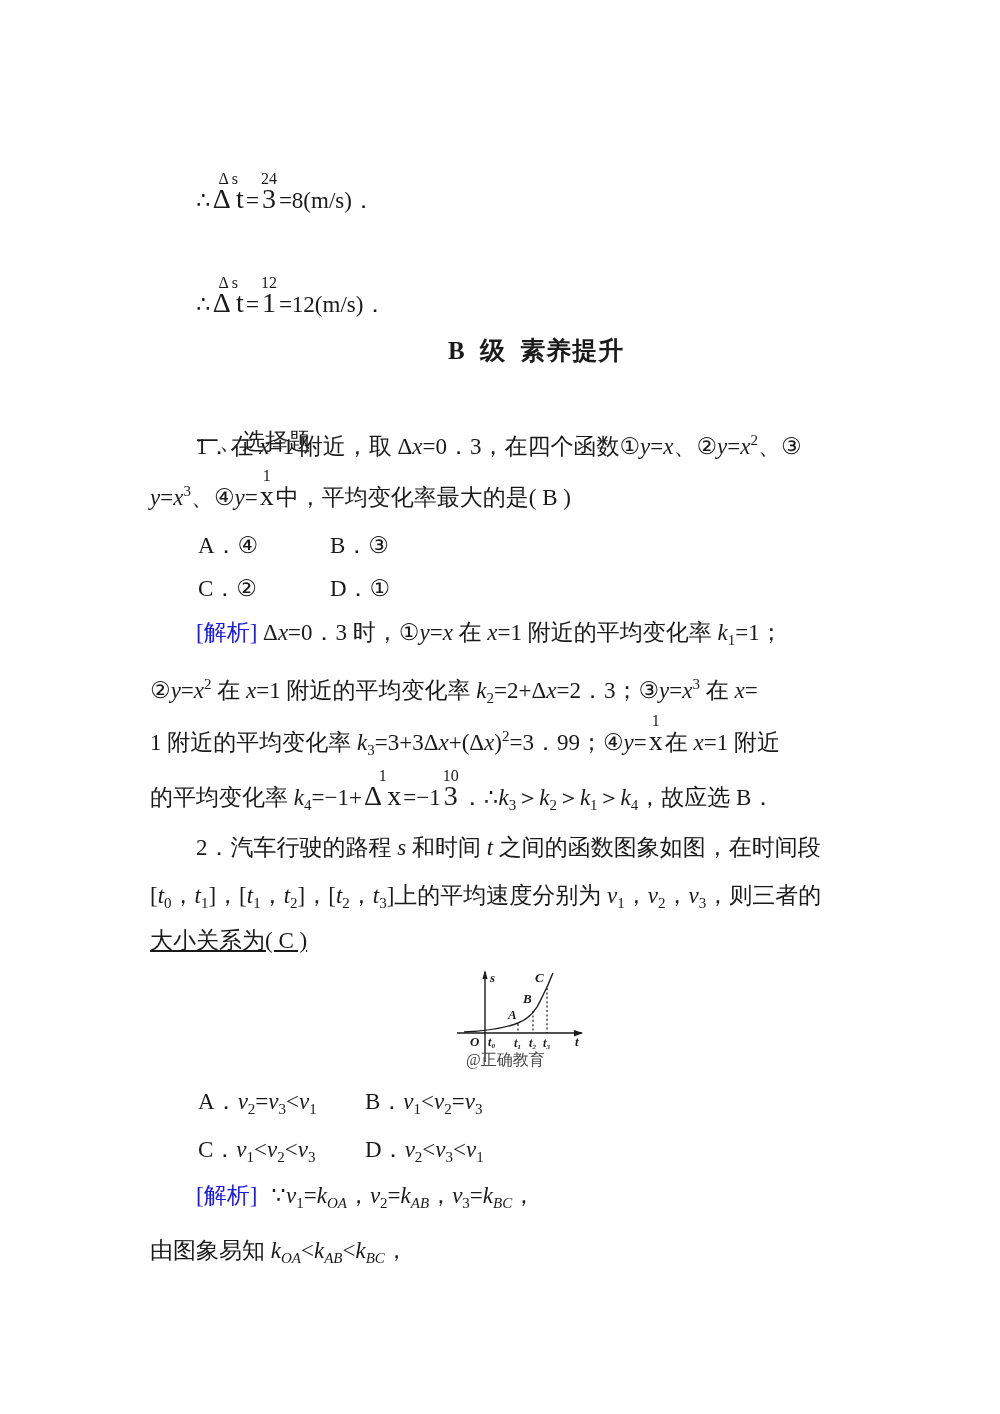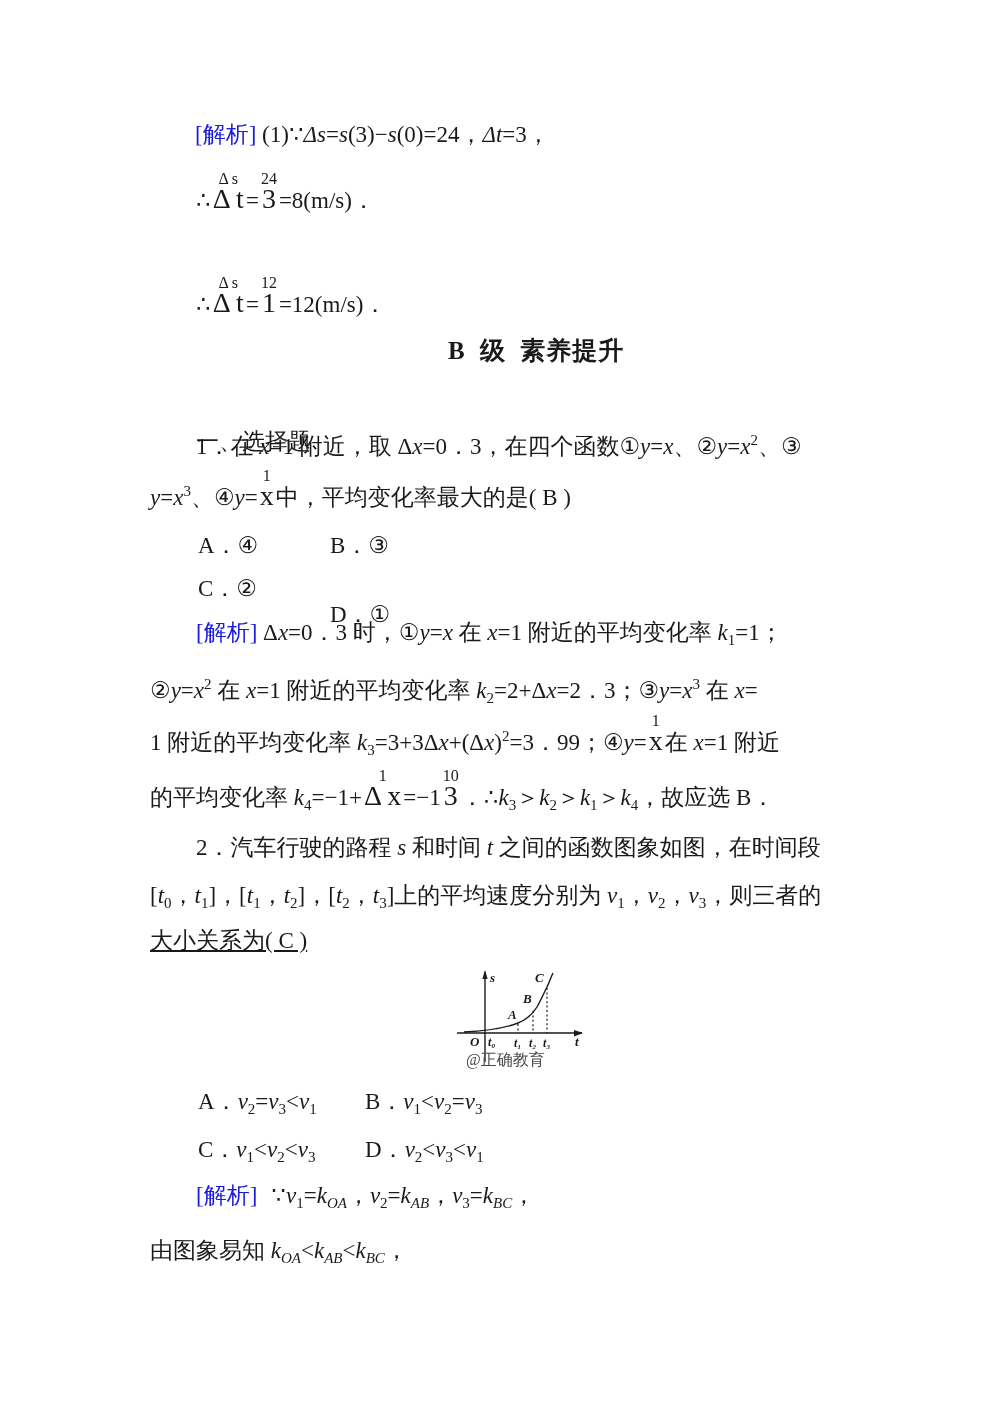--- a/index.html
+++ b/index.html
@@ -26,34 +26,33 @@
   .frac .fn{display:block;font-size:16px;line-height:14px;}
   .frac .fd{display:block;font-size:28px;line-height:25px;}
   .figure{position:absolute;left:448px;top:962px;width:176px;height:120px;}
   .figure svg{display:block;}
 </style>
 </head>
 <body>
 
 <div class="page">
 
-  <div class="line" style="left:195px;top:120px;"><span class="sg-b">[解析]</span><span class="sg-u"> (1)∵</span><span class="sg-i">Δs</span><span class="sg-u">=</span><span class="sg-i">s</span><span class="sg-u">(3)−</span><span class="sg-i">s</span><span class="sg-u">(0)=24，</span><span class="sg-i">Δt</span><span class="sg-u">=3，</span></div>
   <div class="line" style="left:196px;top:172px;"><span class="sg-u">∴</span><span class="frac"><span class="fn">Δ s</span><span class="fd">Δ t</span></span><span class="sg-u">=</span><span class="frac"><span class="fn">24</span><span class="fd">3</span></span><span class="sg-u">=8(m/s)．</span></div>
   <div class="line" style="left:196px;top:276px;"><span class="sg-u">∴</span><span class="frac"><span class="fn">Δ s</span><span class="fd">Δ t</span></span><span class="sg-u">=</span><span class="frac"><span class="fn">12</span><span class="fd">1</span></span><span class="sg-u">=12(m/s)．</span></div>
 
   <div class="line heading" style="left:448px;top:336px;">B 级 素养提升</div>
   <div class="line" style="left:196px;top:383px;margin-top:44px;">一、选择题</div>
 
   <div class="line" style="left:196px;top:425px;"><span class="sg-u">1．在 </span><span class="sg-i">x</span><span class="sg-u">=1 附近，取 Δ</span><span class="sg-i">x</span><span class="sg-u">=0．3，在四个函数①</span><span class="sg-i">y</span><span class="sg-u">=</span><span class="sg-i">x</span><span class="sg-u">、②</span><span class="sg-i">y</span><span class="sg-u">=</span><span class="sg-i">x</span><span class="sg-sup">2</span><span class="sg-u">、③</span></div>
   <div class="line" style="left:150px;top:469px;"><span class="sg-i">y</span><span class="sg-u">=</span><span class="sg-i">x</span><span class="sg-sup">3</span><span class="sg-u">、④</span><span class="sg-i">y</span><span class="sg-u">=</span><span class="frac"><span class="fn">1</span><span class="fd">x</span></span><span class="sg-u">中，平均变化率最大的是( B )</span></div>
 
   <div class="line" style="left:198px;top:531px;">A．④</div>
   <div class="line" style="left:330px;top:531px;">B．③</div>
   <div class="line" style="left:198px;top:574px;">C．②</div>
-  <div class="line" style="left:330px;top:574px;margin-top:26px;">D．①</div>
+  <div class="line" style="left:330px;top:574px;">D．①</div>
 
   <div class="line" style="left:196px;top:618px;"><span class="sg-b">[解析]</span><span class="sg-u"> Δ</span><span class="sg-i">x</span><span class="sg-u">=0．3 时，①</span><span class="sg-i">y</span><span class="sg-u">=</span><span class="sg-i">x</span><span class="sg-u"> 在 </span><span class="sg-i">x</span><span class="sg-u">=1 附近的平均变化率 </span><span class="sg-i">k</span><span class="sg-sub">1</span><span class="sg-u">=1；</span></div>
   <div class="line" style="left:150px;top:669px;"><span class="sg-u">②</span><span class="sg-i">y</span><span class="sg-u">=</span><span class="sg-i">x</span><span class="sg-sup">2</span><span class="sg-u"> 在 </span><span class="sg-i">x</span><span class="sg-u">=1 附近的平均变化率 </span><span class="sg-i">k</span><span class="sg-sub">2</span><span class="sg-u">=2+Δ</span><span class="sg-i">x</span><span class="sg-u">=2．3；③</span><span class="sg-i">y</span><span class="sg-u">=</span><span class="sg-i">x</span><span class="sg-sup">3</span><span class="sg-u"> 在 </span><span class="sg-i">x</span><span class="sg-u">=</span></div>
   <div class="line" style="left:150px;top:714px;"><span class="sg-u">1 附近的平均变化率 </span><span class="sg-i">k</span><span class="sg-sub">3</span><span class="sg-u">=3+3Δ</span><span class="sg-i">x</span><span class="sg-u">+(Δ</span><span class="sg-i">x</span><span class="sg-u">)</span><span class="sg-sup">2</span><span class="sg-u">=3．99；④</span><span class="sg-i">y</span><span class="sg-u">=</span><span class="frac"><span class="fn">1</span><span class="fd">x</span></span><span class="sg-u">在 </span><span class="sg-i">x</span><span class="sg-u">=1 附近</span></div>
   <div class="line" style="left:150px;top:769px;"><span class="sg-u">的平均变化率 </span><span class="sg-i">k</span><span class="sg-sub">4</span><span class="sg-u">=−1+</span><span class="frac"><span class="fn">1</span><span class="fd">Δ x</span></span><span class="sg-u">=−1</span><span class="frac"><span class="fn">10</span><span class="fd">3</span></span><span class="sg-u">．∴</span><span class="sg-i">k</span><span class="sg-sub">3</span><span class="sg-u">＞</span><span class="sg-i">k</span><span class="sg-sub">2</span><span class="sg-u">＞</span><span class="sg-i">k</span><span class="sg-sub">1</span><span class="sg-u">＞</span><span class="sg-i">k</span><span class="sg-sub">4</span><span class="sg-u">，故应选 B．</span></div>
 
   <div class="line" style="left:196px;top:833px;"><span class="sg-u">2．汽车行驶的路程 </span><span class="sg-i">s</span><span class="sg-u"> 和时间 </span><span class="sg-i">t</span><span class="sg-u"> 之间的函数图象如图，在时间段</span></div>
   <div class="line" style="left:150px;top:881px;"><span class="sg-u">[</span><span class="sg-i">t</span><span class="sg-sub">0</span><span class="sg-u">，</span><span class="sg-i">t</span><span class="sg-sub">1</span><span class="sg-u">]，[</span><span class="sg-i">t</span><span class="sg-sub">1</span><span class="sg-u">，</span><span class="sg-i">t</span><span class="sg-sub">2</span><span class="sg-u">]，[</span><span class="sg-i">t</span><span class="sg-sub">2</span><span class="sg-u">，</span><span class="sg-i">t</span><span class="sg-sub">3</span><span class="sg-u">]上的平均速度分别为 </span><span class="sg-i">v</span><span class="sg-sub">1</span><span class="sg-u">，</span><span class="sg-i">v</span><span class="sg-sub">2</span><span class="sg-u">，</span><span class="sg-i">v</span><span class="sg-sub">3</span><span class="sg-u">，则三者的</span></div>
   <div class="line" style="left:150px;top:926px;text-decoration:underline;">大小关系为( C )</div>
 

